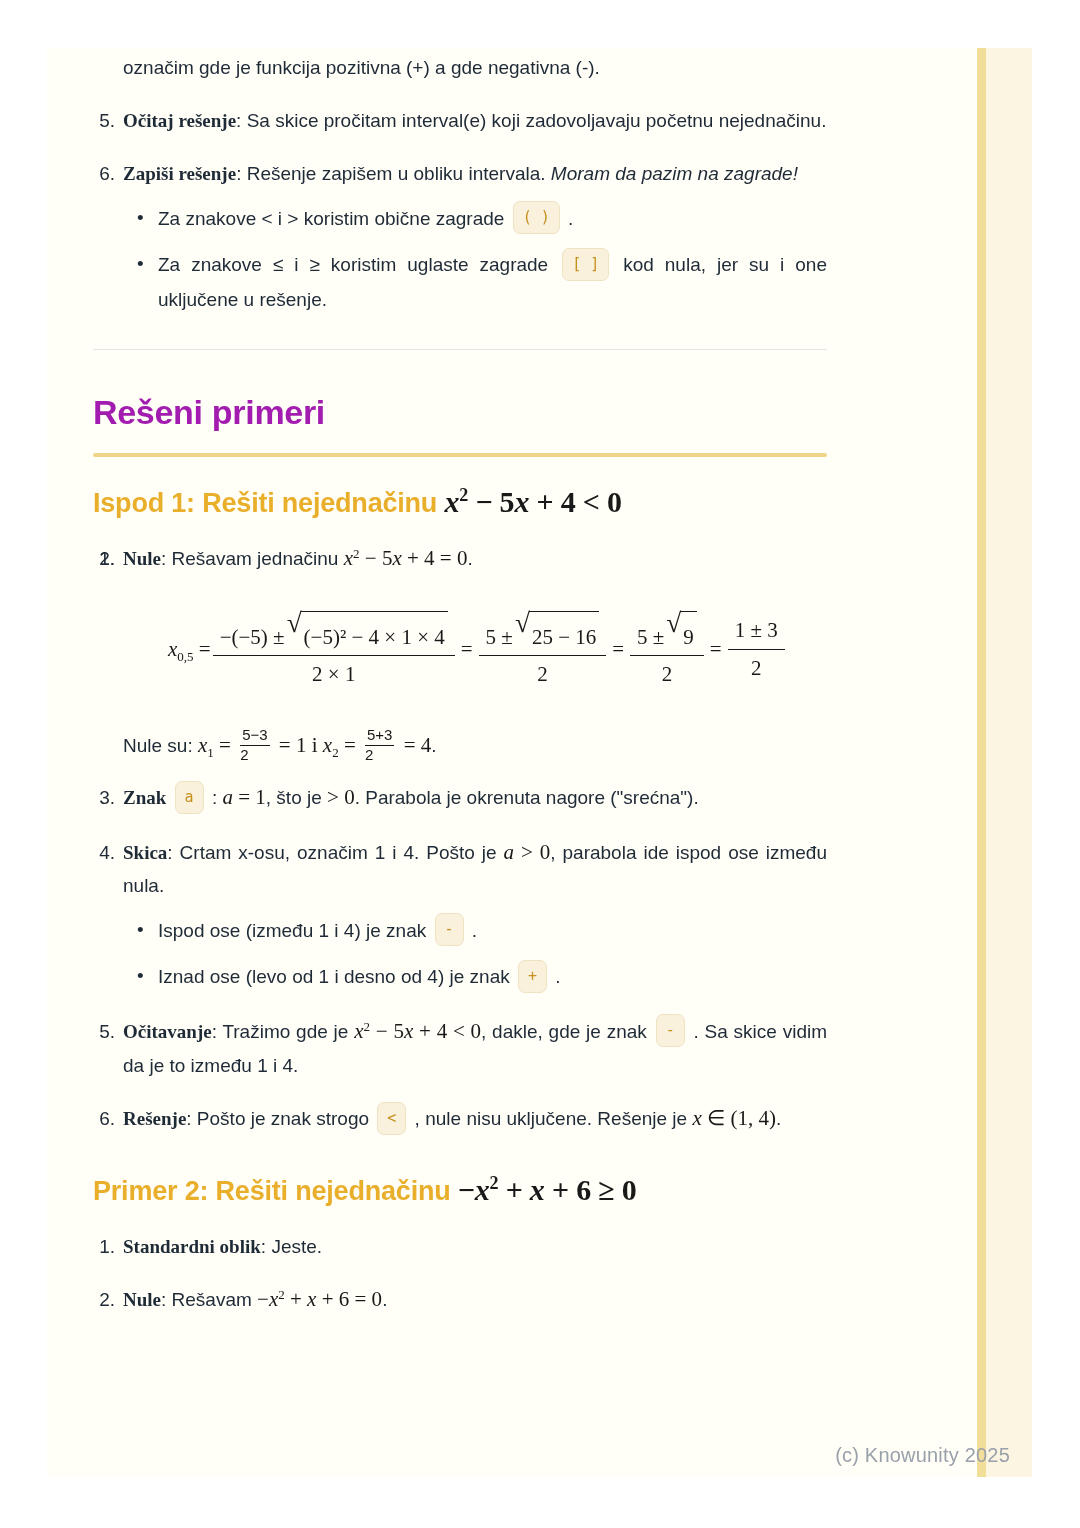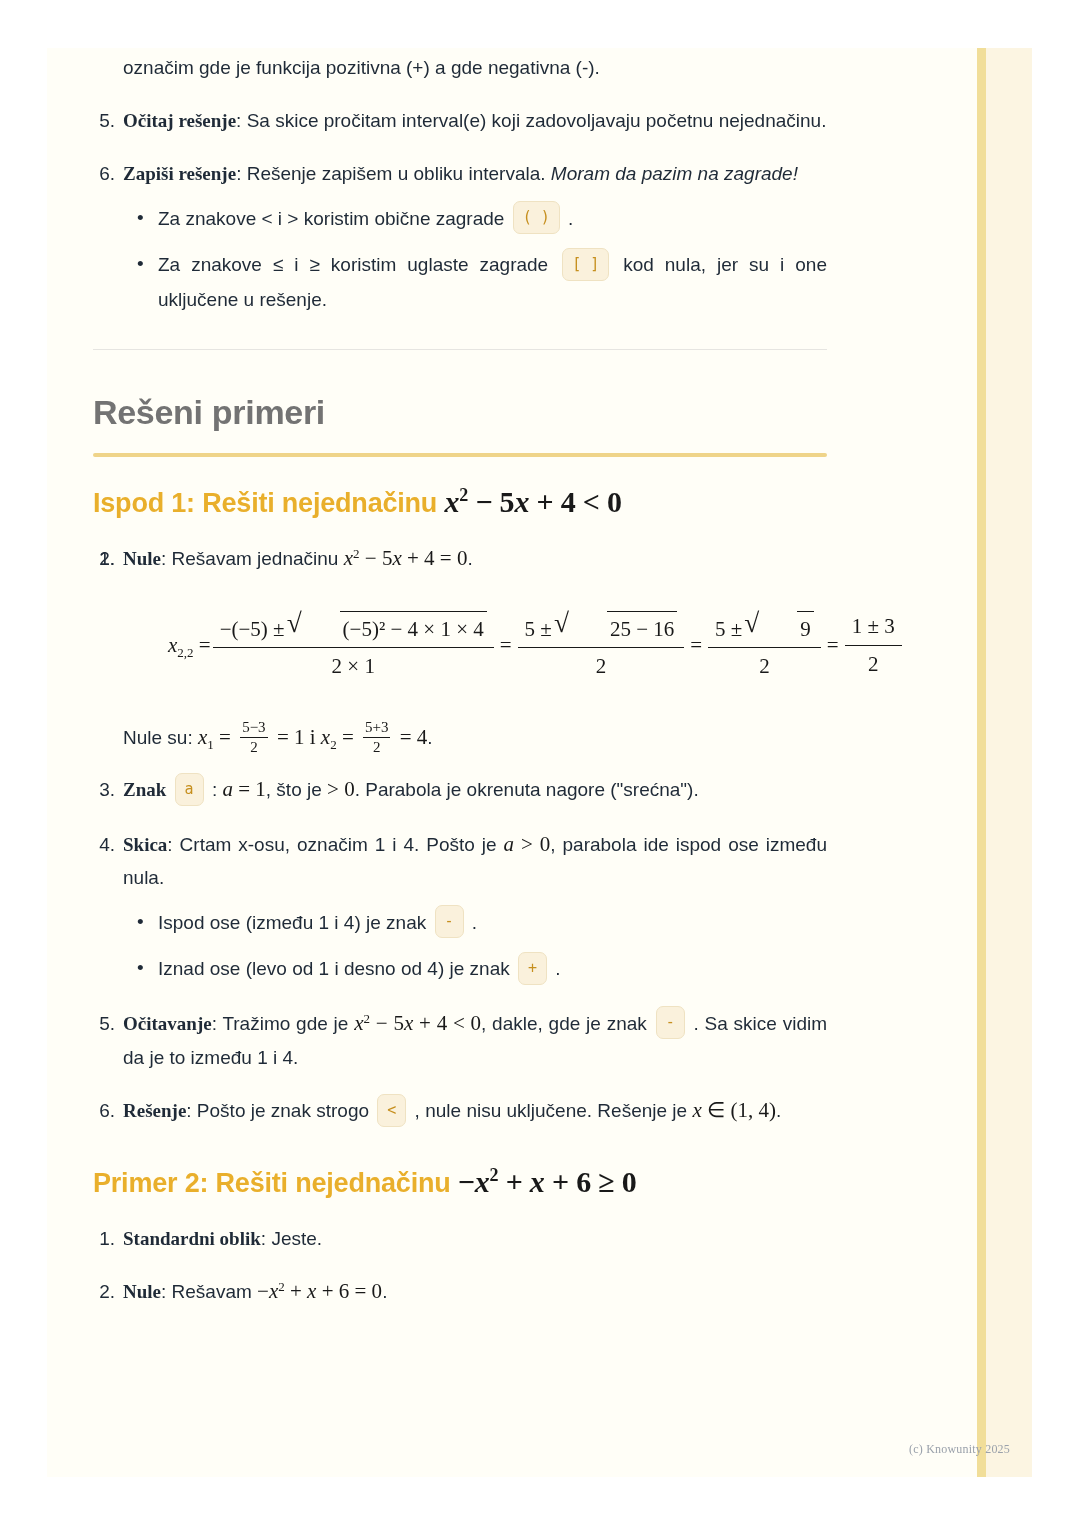--- a/index.html
+++ b/index.html
@@ -47,54 +47,54 @@
   
   .chip{
     display:inline-block;background:#FAF1DC;border:1px solid #EFE2C2;border-radius:7px;
     color:#C68F1E;font-family:"DejaVu Sans Mono",monospace;font-size:15px;line-height:1;
     padding:8px 9px;margin:0 3px;vertical-align:middle;position:relative;top:-2px;white-space:pre;
   }
   
   .divider{border:none;border-top:1.5px solid #E6E5E1;margin:32px 0 0;width:100%;}
   .h1{
     margin:40px 0 0;font-size:34px;line-height:44px;font-weight:700;
-    color:#737373;letter-spacing:-0.3px;
+    color:#a21caf;letter-spacing:-0.3px;
   }
   .h1-underline{height:4px;background:#EFD489;margin-top:19px;border-radius:2px;}
   .h2{margin:26px 0 0;font-size:27px;line-height:38px;font-weight:700;color:#E9AF2B;letter-spacing:-0.2px;}
   .h2-2{margin-top:34px;}
   .h2-math{font-family:"Liberation Serif",serif;font-weight:700;color:#191919;font-size:30px;}
   .h2-math .seg-m,.h2-math .seg-v{font-size:30px;}
   .h2-math sup.seg-sup{font-size:18px;}
   
   .formula{
     margin:36px 0 0 75px;display:flex;align-items:center;
     font-family:"Liberation Serif",serif;font-size:21px;color:#191919;line-height:1.25;
   }
   .formula .seg-m,.formula .seg-v{font-size:21px;line-height:1.25;}
   .formula-lead{white-space:nowrap;margin-right:2px;}
   .formula .eq{margin:0 6px;}
   .dfrac{display:inline-flex;flex-direction:column;align-items:center;}
   .dnum{border-bottom:1.6px solid #191919;padding:0 7px 5px;white-space:nowrap;display:flex;align-items:flex-end;}
   .dden{padding-top:5px;white-space:nowrap;}
   .sqrt{display:inline-flex;align-items:flex-start;margin-left:2px;}
   .rad{font-size:1.3em;line-height:1;margin-right:-1px;transform:translateY(-1px);}
-  .radbody{border-top:1.6px solid #191919;padding:4px 3px 0;white-space:nowrap;margin-left:39px;}
+  .radbody{border-top:1.6px solid #191919;padding:12px 3px 0;white-space:nowrap;}
   
   .b-roots{margin-top:42px;padding-left:30px;}
   .ifrac{
-    display:inline-flex;flex-direction:column;align-items:center;vertical-align:middle;
-    font-family:Liberation Serif, serif;font-size:15px;line-height:1.1;color:#191919;margin:0 4px;position:relative;top:-2px;
+    display:inline-flex;flex-direction:column;align-items:flex-start;vertical-align:middle;
+    font-family:Liberation Sans, sans-serif;font-size:15px;line-height:1.1;color:#191919;margin:0 4px;position:relative;top:-2px;
   }
   .ifrac-n{border-bottom:1.2px solid #191919;padding:0 2px 1px;}
   .ifrac-d{padding-top:1px;}
   
   .footer{
-    position:absolute;right:22px;bottom:20px;z-index:2;
-    font-size:12px;color:#9AA1AB;letter-spacing:0.2px;font-family:Liberation Serif, serif;
+    position:absolute;right:22px;bottom:10px;z-index:2;
+    font-size:20px;color:#9AA1AB;letter-spacing:0.2px;
   }
 </style>
 </head>
 <body>
 
 <div class="page">
   <div class="ribbon"></div>
 
   <div class="content">
 
@@ -116,21 +116,21 @@
     <div class="h1-underline"></div>
 
     <h2 class="h2"><span class="h2-gold">Ispod 1: Rešiti nejednačinu </span><span class="h2-math"><span class="seg-v">x</span><sup class="seg-sup">2</sup><span class="seg-m"> − 5</span><span class="seg-v">x</span><span class="seg-m"> + 4 &lt; 0</span></span></h2>
 
     <ol class="numlist nl-p1a">
         <li class="item"><span class="item-num">1.</span></li>
         <li class="item"><span class="item-num">2.</span><span class="item-body"><span class="seg-b">Nule</span><span class="seg-t">: Rešavam jednačinu </span><span class="seg-v">x</span><sup class="seg-sup">2</sup><span class="seg-m"> − 5</span><span class="seg-v">x</span><span class="seg-m"> + 4 = 0</span><span class="seg-t">.</span></span></li>
       </ol>
 
     <div class="formula">
-        <span class="formula-lead"><span class="seg-v">x</span><sub class="seg-sub">2,2</sub><span class="seg-m"> = </span></span>
+        <span class="formula-lead"><span class="seg-v">x</span><sub class="seg-sub">0,5</sub><span class="seg-m"> = </span></span>
         <span class="dfrac">
           <span class="dnum">
             <span class="seg-m">−(−5) ± </span>
             <span class="sqrt">
               <span class="rad">√</span>
               <span class="radbody">(−5)² − 4 × 1 × 4</span>
             </span>
           </span>
           <span class="dden">2 × 1</span>
         </span>

